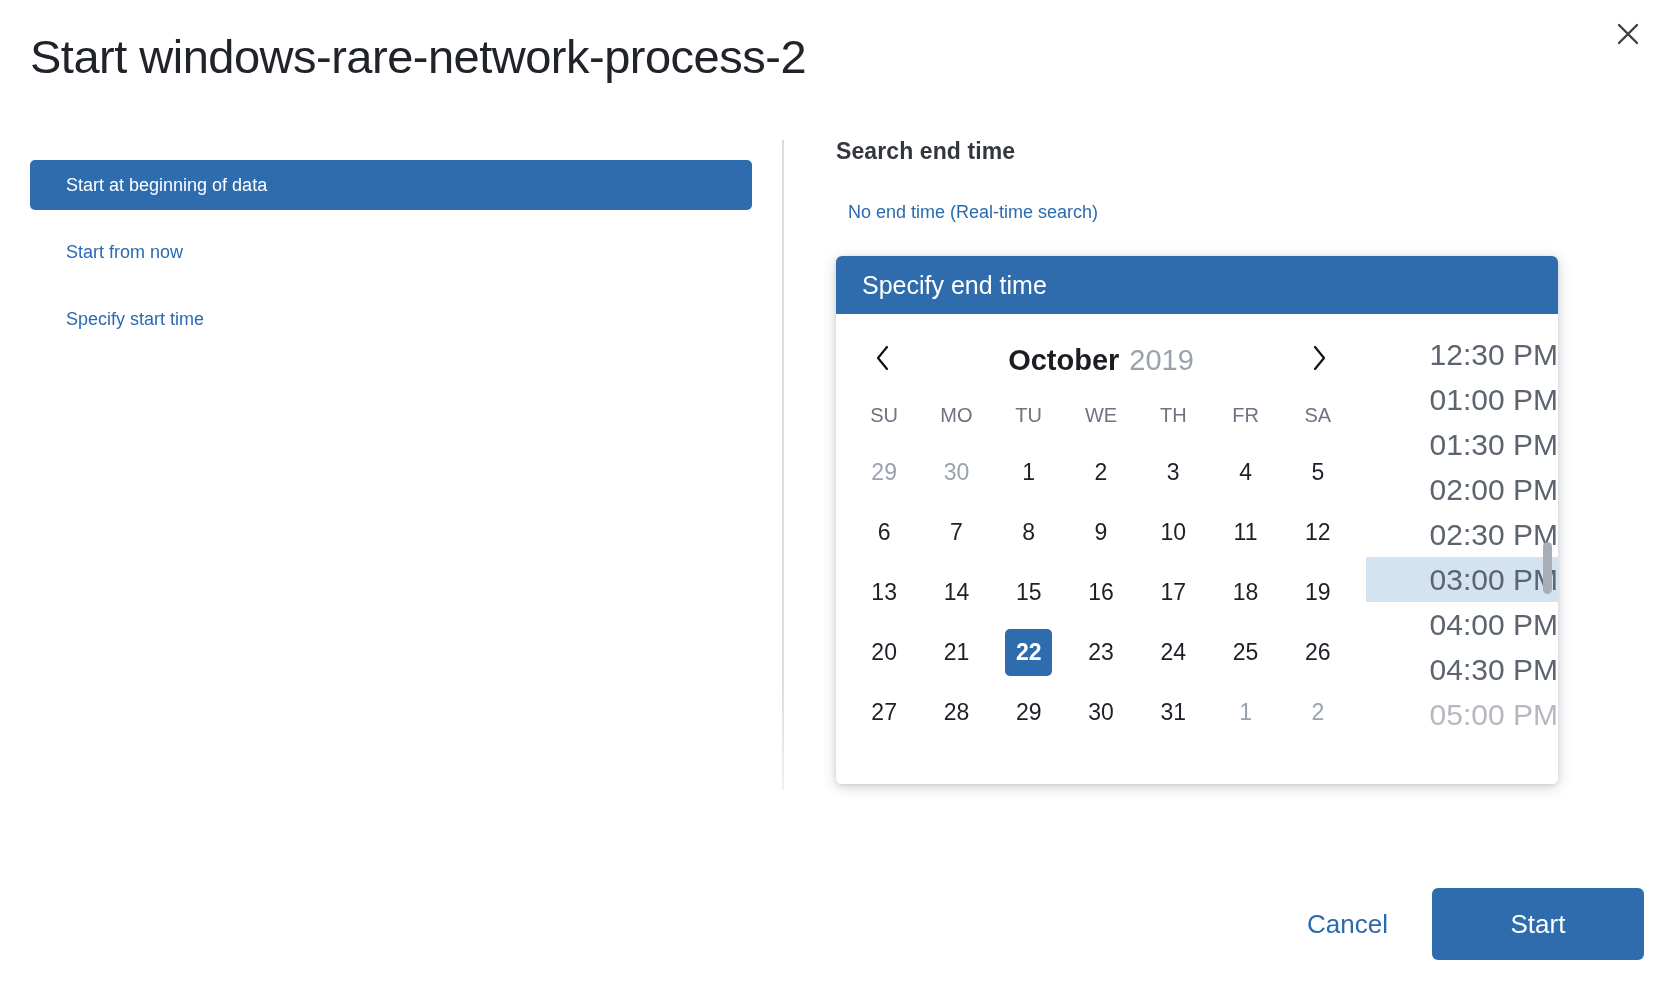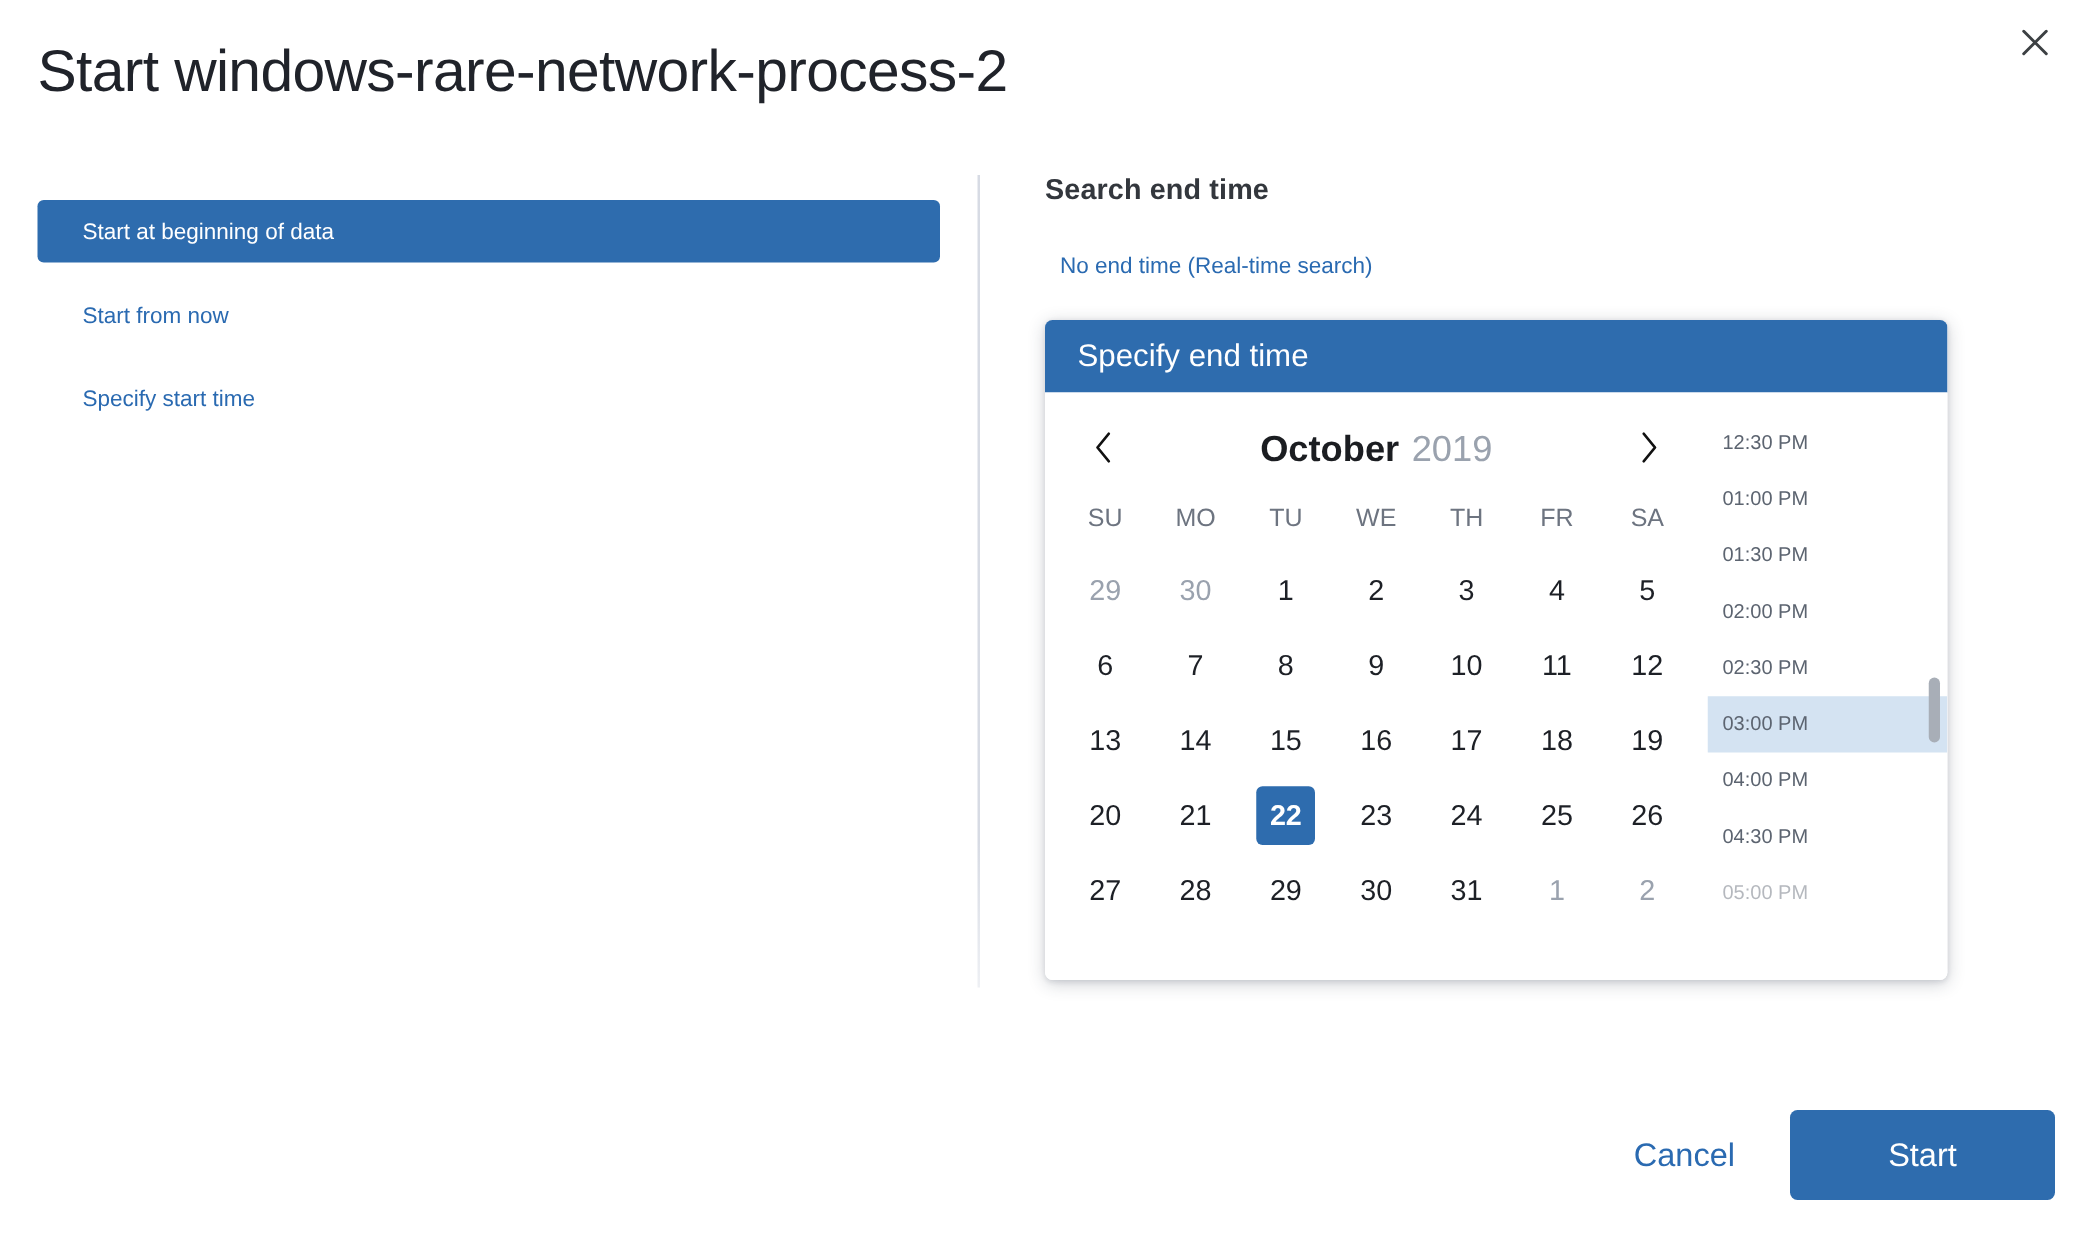--- a/index.html
+++ b/index.html
@@ -112,22 +112,22 @@
     background: #2e6cae; color: #fff; font-weight: bold;
   }
 
   
   .times {
     position: relative; width: 192px; padding-top: 18px;
     overflow: hidden;
   }
   .time-item {
     height: 45px; line-height: 45px;
-    font-size: 16px; color: #5c6470;
-    text-align: left; padding-left: 12px; cursor: pointer;
+    font-size: 30px; color: #5c6470;
+    text-align: right; padding-left: 12px; cursor: pointer;
     white-space: nowrap;
   }
   .time-item.hl { background: #d4e3f2; }
   .time-item.clip { opacity: .45; }
   .time-scrollbar {
     position: absolute; right: 6px; top: 228px;
     width: 9px; height: 52px; border-radius: 5px;
     background: #a8aeb7; cursor: pointer;
   }
 

